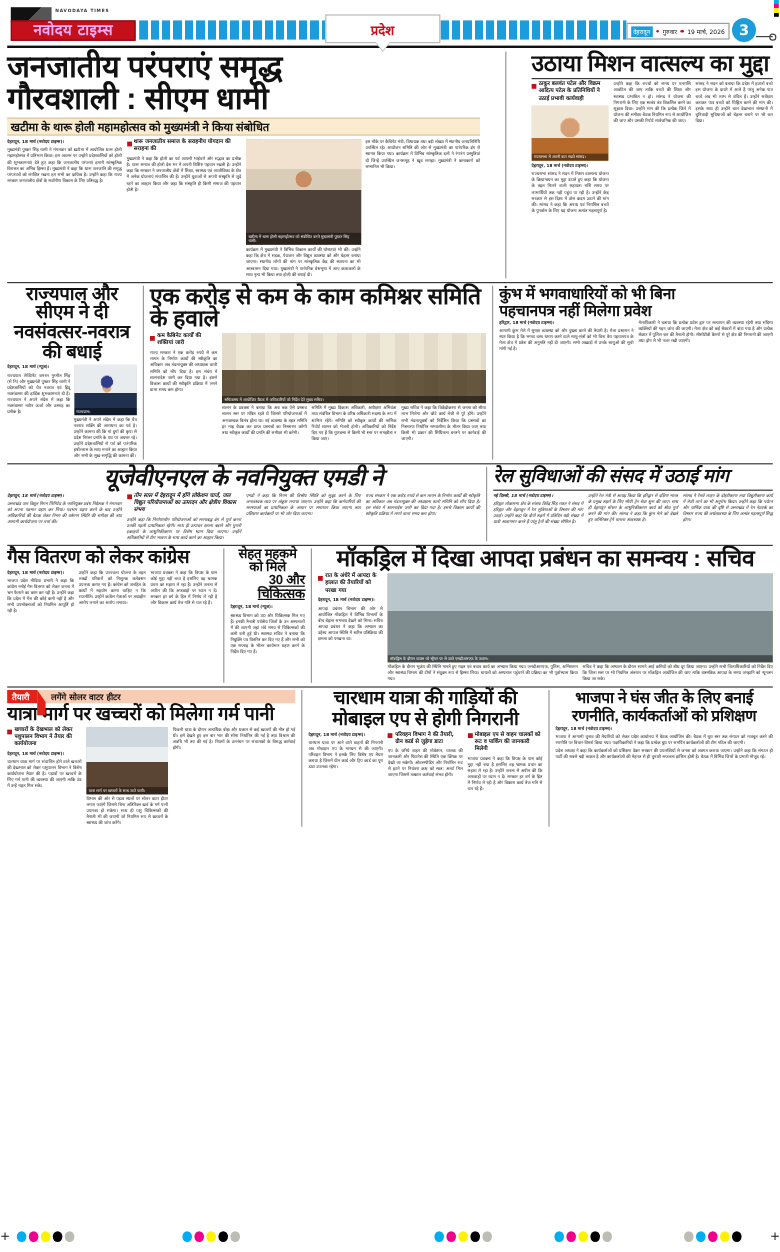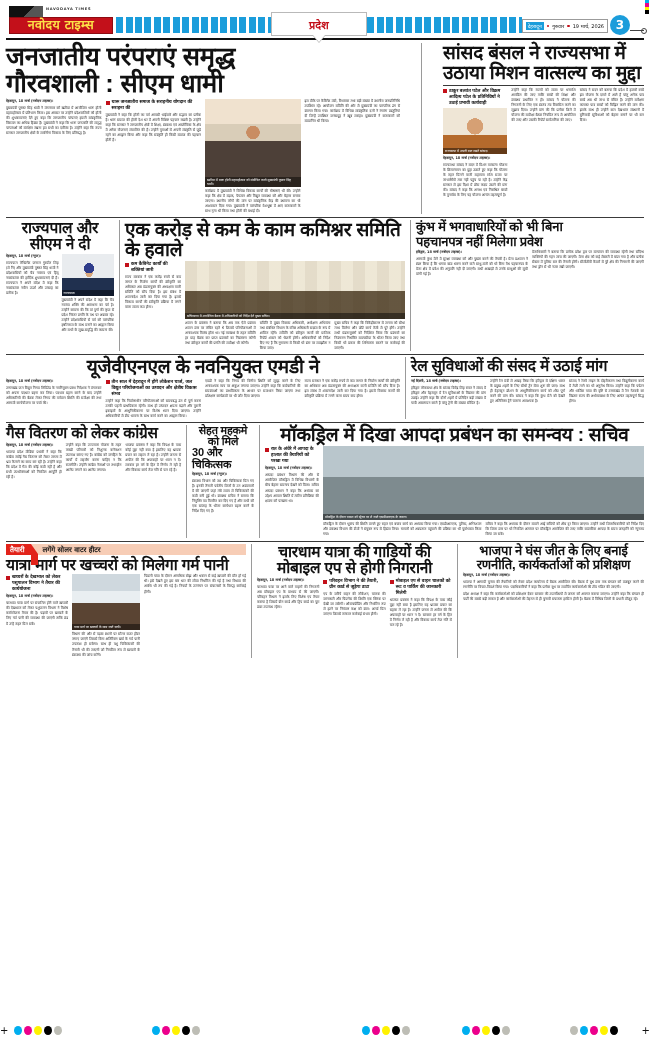--- a/index.html
+++ b/index.html
@@ -21,21 +21,21 @@
   }
   .logo-kicker {
     position:absolute; left:40px; top:1px; font-size:3.6px; letter-spacing:.7px;
     color:#333; font-weight:bold;
   }
   .logo-box {
     position:absolute; left:3px; top:11px; width:104px; height:17px;
     background:#c3101a; border:1px solid #8d0b12;
     display:flex; align-items:center; justify-content:center;
   }
-  .logo-text { color:#fde047; font-size:12.5px; font-weight:bold; letter-spacing:.3px; line-height:1; }
+  .logo-text { color:#f0abfc; font-size:12.5px; font-weight:bold; letter-spacing:.3px; line-height:1; }
   .bar-strip { flex:1 1 auto; height:16px; margin-top:8px;
     background: repeating-linear-gradient(90deg,#1b9ddb 0 7px, #ffffff 7px 9.5px);
   }
   .section-tab {
     position:relative; flex:0 0 auto; width:96px; height:24px; margin-top:6px;
     border:1px solid #b9b9b9; background:#fff; display:flex; align-items:center; justify-content:center;
   }
   .section-tab span { font-size:11px; color:#c3101a; font-weight:bold; }
   .section-tab:after {
     content:""; position:absolute; left:50%; bottom:-7px; margin-left:-6px;
@@ -181,20 +181,21 @@
     <div class="page-num">3</div>
     <div class="pn-tail"></div>
   </div>
   <div class="rule-thick"></div>
 
   <div class="cols mt3" style="gap:21px;">
 
     <div style="width:394px;flex:0 0 394px;">
       <div class="hl hl-mega">जनजातीय परंपराएं समृद्ध</div>
       <div class="hl hl-mega" style="margin-top:1px;">गौरवशाली : सीएम धामी</div>
+      <div class="subhead-band mt2">खटीमा के थारू होली महामहोत्सव को मुख्यमंत्री ने किया संबोधित</div>
 
       <div class="cols mt3" style="gap:4px;">
         <div class="col body-col">
           <p><b>देहरादून, 18 मार्च (नवोदय टाइम्स)।</b></p>
           <p>मुख्यमंत्री पुष्कर सिंह धामी ने मंगलवार को खटीमा में आयोजित थारू होली महामहोत्सव में प्रतिभाग किया। इस अवसर पर उन्होंने प्रदेशवासियों को होली की शुभकामनाएं देते हुए कहा कि जनजातीय परंपराएं हमारी सांस्कृतिक विरासत का अभिन्न हिस्सा हैं। मुख्यमंत्री ने कहा कि थारू जनजाति की समृद्ध परंपराओं को संरक्षित रखना हम सभी का दायित्व है। उन्होंने कहा कि राज्य सरकार जनजातीय क्षेत्रों के सर्वांगीण विकास के लिए प्रतिबद्ध है।</p>
         </div>
         <div class="col">
           <div class="bullet-note mb2">
             <span class="sq"></span>
             <span class="bt">थारू जनजातीय समाज के सराहनीय योगदान की सराहना की</span>
@@ -209,21 +210,20 @@
         </div>
         <div class="col body-col">
           <div>इस मौके पर कैबिनेट मंत्री, विधायक तथा बड़ी संख्या में स्थानीय जनप्रतिनिधि उपस्थित रहे। आयोजन समिति की ओर से मुख्यमंत्री का पारंपरिक ढंग से स्वागत किया गया। कार्यक्रम में विभिन्न सांस्कृतिक दलों ने रंगारंग प्रस्तुतियां दीं जिन्हें उपस्थित जनसमूह ने खूब सराहा। मुख्यमंत्री ने कलाकारों को सम्मानित भी किया।</div>
         </div>
       </div>
     </div>
 
     <div class="vline"></div>
 
     <div style="flex:1 1 0;min-width:0;">
-      <div class="hl hl-xl">सांसद बंसल ने राज्यसभा में</div>
       <div class="hl hl-xl" style="margin-top:1px;">उठाया मिशन वात्सल्य का मुद्दा</div>
       <div class="rule-thin mt2"></div>
       <div class="cols mt2" style="gap:4px;">
         <div class="col">
           <div class="bullet-note mb2">
             <span class="sq"></span>
             <span class="bt">ठाकुर बलवंत पटेल और विक्रम आदित्य पटेल के प्रतिनिधियों ने उठाई प्रभावी कार्यवाही</span>
           </div>
           <div class="photo ph-bansal" style="height:46px;">
             <div class="cap">राज्यसभा में अपनी बात रखते सांसद।</div>
@@ -238,20 +238,21 @@
       </div>
     </div>
   </div>
 
   <div class="rule-thin mt3"></div>
 
   <div class="cols mt2" style="gap:5px;">
 
     <div style="width:108px;flex:0 0 108px;">
       <div class="hl hl-lg" style="text-align:center;">राज्यपाल और सीएम ने दी</div>
+      <div class="hl hl-lg" style="text-align:center;margin-top:1px;">नवसंवत्सर-नवरात्र की बधाई</div>
       <div class="cols mt2" style="gap:3px;">
         <div class="col body-col">
           <p><b>देहरादून, 18 मार्च (न्यूज)।</b></p>
           <p>राज्यपाल लेफ्टिनेंट जनरल गुरमीत सिंह (से नि) और मुख्यमंत्री पुष्कर सिंह धामी ने प्रदेशवासियों को चैत्र नवरात्र एवं हिंदू नवसंवत्सर की हार्दिक शुभकामनाएं दी हैं। राज्यपाल ने अपने संदेश में कहा कि नवसंवत्सर नवीन ऊर्जा और उत्साह का प्रतीक है।</p>
         </div>
         <div class="col">
           <div class="photo ph-sardar" style="height:42px;">
             <div class="cap">राज्यपाल।</div>
           </div>
           <div class="body-col mt2">मुख्यमंत्री ने अपने संदेश में कहा कि चैत्र नवरात्र शक्ति की आराधना का पर्व है। उन्होंने कामना की कि मां दुर्गा की कृपा से प्रदेश निरंतर प्रगति के पथ पर अग्रसर रहे। उन्होंने प्रदेशवासियों से पर्व को पारंपरिक हर्षोल्लास के साथ मनाने का आह्वान किया और सभी के सुख-समृद्धि की कामना की।</div>
@@ -294,21 +295,21 @@
           <p><b>हरिद्वार, 18 मार्च (नवोदय टाइम्स)।</b></p>
           <p>आगामी कुंभ मेले में सुरक्षा व्यवस्था को और पुख्ता करने की तैयारी है। मेला प्रशासन ने स्पष्ट किया है कि भगवा वस्त्र धारण करने वाले साधु-संतों को भी बिना वैध पहचानपत्र के मेला क्षेत्र में प्रवेश की अनुमति नहीं दी जाएगी। सभी अखाड़ों से उनके साधुओं की सूची मांगी गई है।</p>
         </div>
         <div class="col body-col">मेलाधिकारी ने बताया कि प्रत्येक प्रवेश द्वार पर सत्यापन की व्यवस्था रहेगी तथा संदिग्ध व्यक्तियों की गहन जांच की जाएगी। मेला क्षेत्र को कई सेक्टरों में बांटा गया है और प्रत्येक सेक्टर में पुलिस बल की तैनाती होगी। सीसीटीवी कैमरों से पूरे क्षेत्र की निगरानी की जाएगी तथा ड्रोन से भी नजर रखी जाएगी।</div>
       </div>
     </div>
   </div>
 
   <div class="rule-thin mt3"></div>
 
-  <div class="cols mt2" style="gap:5px;">
+  <div class="cols mt2" style="gap:5px;font-style:italic;">
 
     <div style="width:394px;flex:0 0 394px;">
       <div class="hl hl-xl" style="text-align:center;">यूजेवीएनएल के नवनियुक्त एमडी ने</div>
       <div class="cols mt2" style="gap:4px;">
         <div class="col body-col">
           <p><b>देहरादून, 18 मार्च (नवोदय टाइम्स)।</b></p>
           <p>उत्तराखंड जल विद्युत निगम लिमिटेड के नवनियुक्त प्रबंध निदेशक ने मंगलवार को अपना पदभार ग्रहण कर लिया। पदभार ग्रहण करने के बाद उन्होंने अधिकारियों की बैठक लेकर निगम की वर्तमान स्थिति की समीक्षा की तथा आगामी कार्ययोजना पर चर्चा की।</p>
         </div>
         <div class="col">
           <div class="bullet-note mb2">
@@ -353,21 +354,21 @@
         </div>
         <div class="col body-col">उन्होंने कहा कि उज्ज्वला योजना के तहत लाखों परिवारों को निशुल्क कनेक्शन उपलब्ध कराए गए हैं। कांग्रेस को जनहित के कार्यों में सहयोग करना चाहिए न कि राजनीति। उन्होंने कांग्रेस नेताओं पर तथ्यहीन आरोप लगाने का आरोप लगाया।</div>
         <div class="col body-col">भाजपा प्रवक्ता ने कहा कि विपक्ष के पास कोई मुद्दा नहीं बचा है इसलिए वह भ्रामक प्रचार का सहारा ले रहा है। उन्होंने जनता से अपील की कि अफवाहों पर ध्यान न दें। सरकार हर वर्ग के हित में निर्णय ले रही है और विकास कार्य तेज गति से चल रहे हैं।</div>
       </div>
     </div>
 
     <div class="vline"></div>
 
     <div style="width:62px;flex:0 0 62px;">
       <div class="hl hl-sm" style="text-align:center;">सेहत महकमे को मिले</div>
-      <div class="hl hl-sm" style="text-align:left;">30 और चिकित्सक</div>
+      <div class="hl hl-sm" style="text-align:right;text-decoration:underline;">30 और चिकित्सक</div>
       <div class="body-col mt2">
         <p><b>देहरादून, 18 मार्च (न्यूज)।</b></p>
         <p>स्वास्थ्य विभाग को 30 और चिकित्सक मिल गए हैं। इनकी तैनाती पर्वतीय जिलों के उन अस्पतालों में की जाएगी जहां लंबे समय से चिकित्सकों की कमी बनी हुई थी। स्वास्थ्य सचिव ने बताया कि नियुक्ति पत्र वितरित कर दिए गए हैं और सभी को एक सप्ताह के भीतर कार्यभार ग्रहण करने के निर्देश दिए गए हैं।</p>
       </div>
     </div>
 
     <div class="vline"></div>
 
     <div style="flex:1 1 0;min-width:0;">
       <div class="hl hl-xl" style="text-align:center;">मॉकड्रिल में दिखा आपदा प्रबंधन का समन्वय : सचिव</div>

